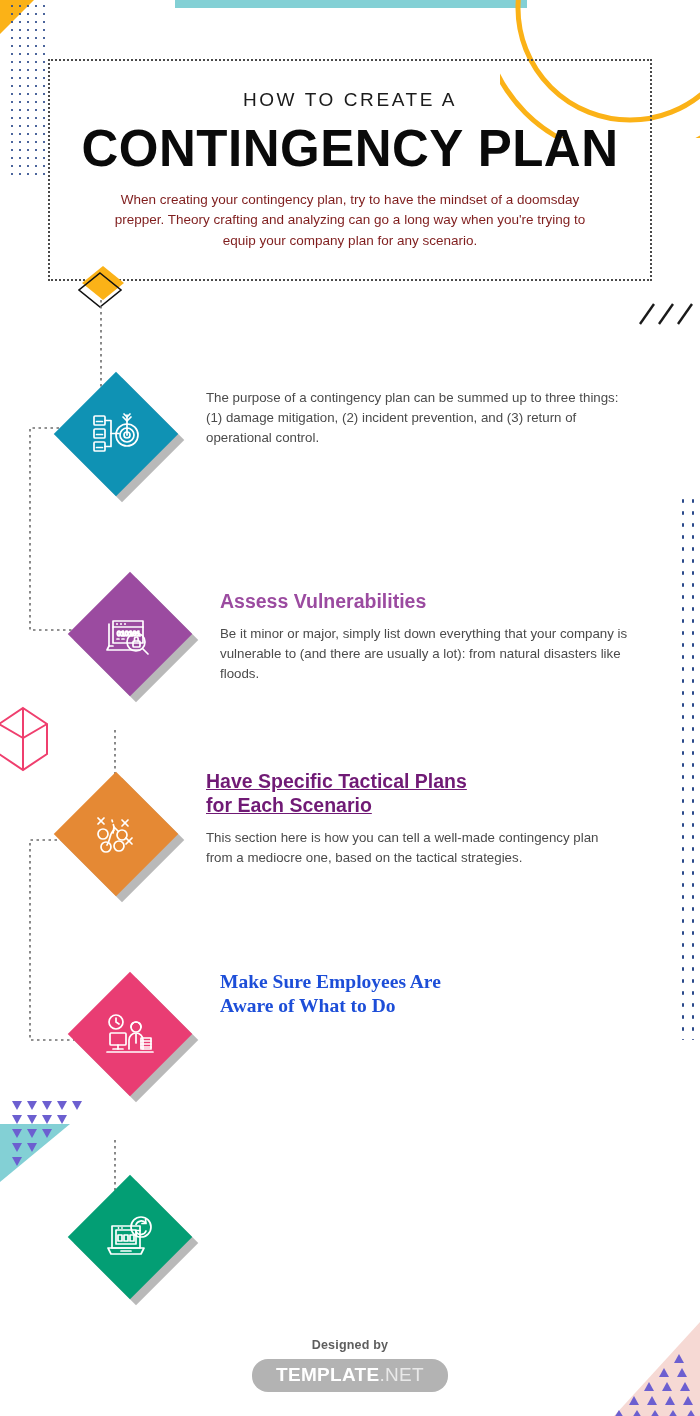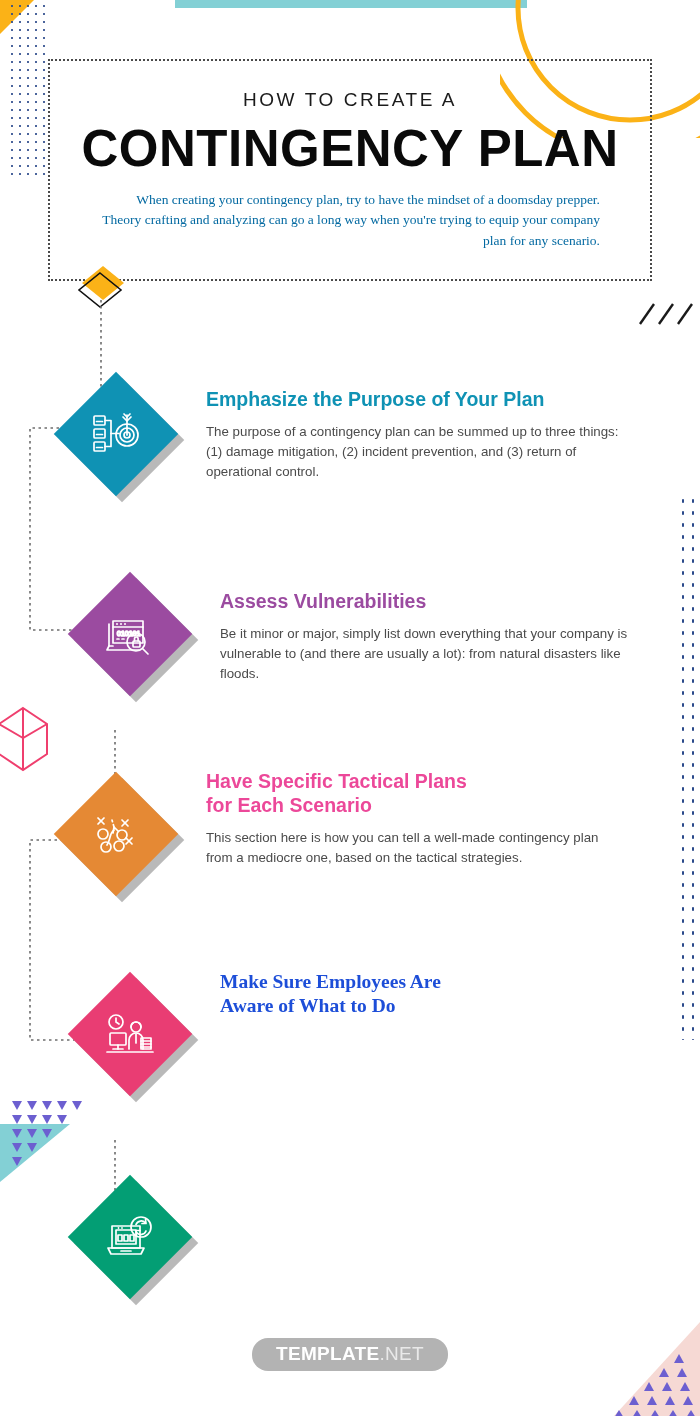--- a/index.html
+++ b/index.html
@@ -93,22 +93,22 @@
   #kicker {
     font-size: 19px; letter-spacing: 2.6px; color: #1b1b1b;
     font-weight: 400; text-align: center; margin-bottom: 12px;
   }
   #main-title {
     font-size: 51px; font-weight: 700; letter-spacing: 0.5px;
     color: #0a0a0a; text-align: center; line-height: 1;
     margin-bottom: 16px;
   }
   #intro {
-    font-size: 13.5px; line-height: 1.5; color: #0369a1;
-    text-align: right; width: 500px; font-family: Liberation Serif, serif;
+    font-size: 13.5px; line-height: 1.5; color: #7f1d1d;
+    text-align: center; width: 500px;
   }
 
   
   #hdr-dia { left: 76px; top: 262px; width: 52px; height: 52px; }
   #hdr-dia .fill { fill: #fbb217; }
   #hdr-dia .outline { fill: none; stroke: #111; stroke-width: 1.6; }
 
   
   #connector { left: 0; top: 300px; width: 260px; height: 1010px; }
   #connector path { fill: none; stroke: #6d6d6d; stroke-width: 1.6;
@@ -264,21 +264,20 @@
           <circle cx="38" cy="28" r="11"></circle>
           <circle cx="38" cy="28" r="7"></circle>
           <circle cx="38" cy="28" r="3"></circle>
           <line x1="38" y1="28" x2="38" y2="8"></line>
           <path d="M34 10 L38 14 L42 10"></path>
           <path d="M35 7 L38 10 L41 7"></path>
         </svg>
       </div>
     </div>
     <div class="step-text" style="left:206px;top:388px;width:424px;">
-      <div class="step-title" style="color:#0f92b4;">Emphasize the Purpose of Your Plan</div>
       <div class="step-body">The purpose of a contingency plan can be summed up to three things: (1) damage mitigation, (2) incident prevention, and (3) return of operational control.</div>
     </div>
   </div>
 
   <div class="step" style="left:0;top:0;">
     <div class="dia-wrap" style="left:68px;top:572px;">
       <div class="dia-shadow"></div>
       <div class="dia" style="background:#9b4ba0;"></div>
       <div class="dia-icon">
         <svg viewBox="0 0 54 54">
@@ -321,21 +320,21 @@
           <circle cx="33" cy="28" r="5"></circle>
           <circle cx="17" cy="40" r="5"></circle>
           <circle cx="30" cy="39" r="5"></circle>
           <path d="M18 38 C22 32, 20 27, 25 23" stroke-dasharray="0"></path>
           <path d="M24 26 L25 20 L29 24"></path>
           <path d="M25 20 L23 13" stroke-dasharray="2.5 3"></path>
         </svg>
       </div>
     </div>
     <div class="step-text" style="left:206px;top:770px;width:416px;">
-      <div class="step-title" style="color:#ec4899;">Have Specific Tactical Plans
+      <div class="step-title" style="color:#701a75;text-decoration:underline;">Have Specific Tactical Plans
 for Each Scenario</div>
       <div class="step-body">This section here is how you can tell a well-made contingency plan from a mediocre one, based on the tactical strategies.</div>
     </div>
   </div>
 
   <div class="step" style="left:0;top:0;">
     <div class="dia-wrap" style="left:68px;top:972px;">
       <div class="dia-shadow"></div>
       <div class="dia" style="background:#e93d73;"></div>
       <div class="dia-icon">
@@ -384,16 +383,17 @@
           <path d="M42.5 9.5 L43 13.5 L39 13.5"></path>
           <path d="M33.5 24.5 L33 20.5 L37 20.5"></path>
         </svg>
       </div>
     </div>
     <div class="step-text" style="left:220px;top:1192px;width:404px;">
     </div>
   </div>
 
   <div id="footer">
+    <div id="designed-by">Designed by</div>
     <div id="brand-pill"><span>TEMPLATE</span><span class="light">.NET</span></div>
   </div>
 
 </div>
 
 </body></html>

